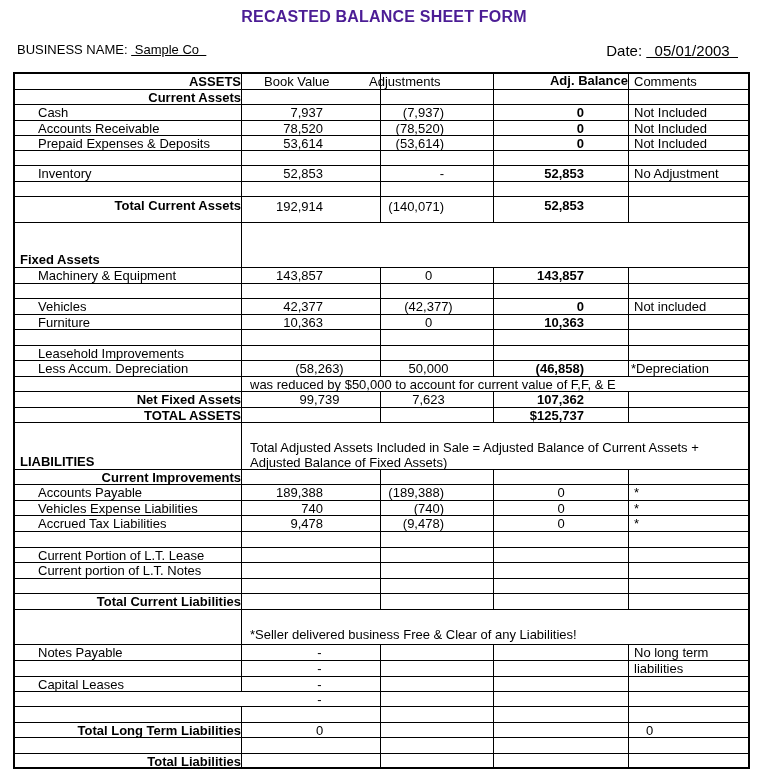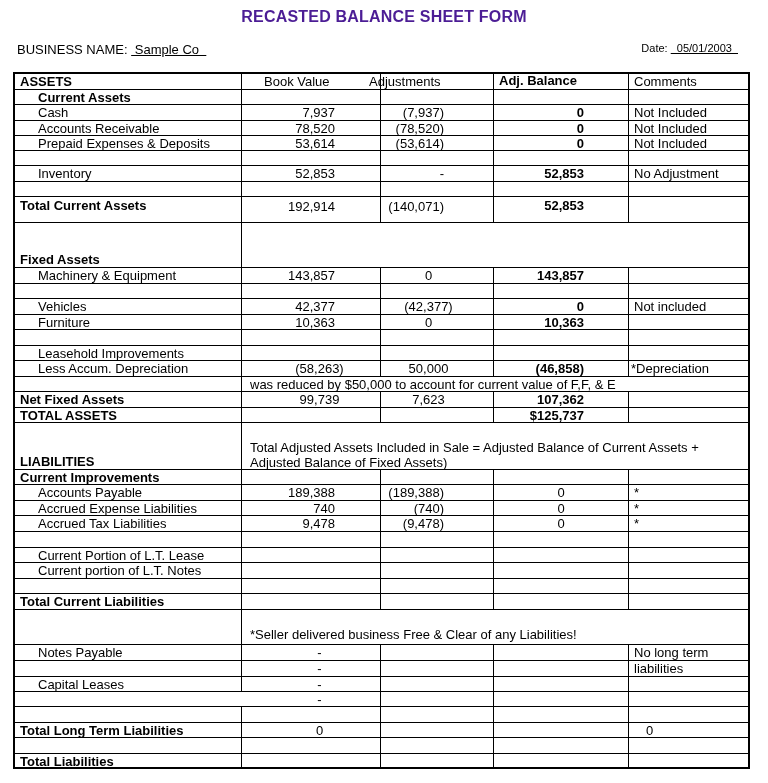--- a/index.html
+++ b/index.html
@@ -1,34 +1,34 @@
 <!DOCTYPE html>
 <html><head>
 <meta charset="utf-8">
 <style>
   * { box-sizing: border-box; margin: 0; padding: 0; }
   html, body { width: 768px; height: 783px; background: #ffffff; overflow: hidden; }
   body { position: relative; font-family: "Liberation Sans", sans-serif; color: #000; font-size: 13px; }
   .title { position: absolute; left: 0; top: 8px; width: 768px; text-align: center; font-weight: bold; font-size: 16px; color: #4c1d95; letter-spacing: 0.2px; }
   .biz { position: absolute; left: 17px; top: 42px; font-size: 13px; }
-  .date { position: absolute; right: 30px; top: 42px; font-size: 11px; }
+  .date { position: absolute; right: 30px; top: 42px; font-size: 15px; }
   .uval { text-decoration: underline; white-space: pre; }
   .sheet { position: absolute; left: 13px; top: 72px; width: 737px; height: 697px; border: 2px solid #000; }
   .row { position: absolute; left: 0; width: 733px; border-bottom: 1.5px solid #000; }
   .row.last { border-bottom: none; }
   .cell { position: absolute; top: 0; height: 100%; border-right: 1.5px solid #000; font-size: 13px; line-height: 15px; white-space: nowrap; overflow: visible; }
   .c1 { left: 0; width: 227px; padding-left: 5px; }
   .c2 { left: 227px; width: 122px; margin-left: 17px; }
   .c3 { left: 349px; width: 130px; }
   .c4 { left: 479px; width: 135px; }
   .c5 { left: 614px; width: 119px; border-right: none; padding-left: 5px; }
   .span25 { left: 228px; width: 506px; border-right: none; }
   .ind { padding-left: 23px; }
-  .b { font-weight: bold; }
-  .num-r2 { text-align: right; padding-right: 45px; }
+  .b { font-weight: bold; text-align: right; }
+  .num-r2 { text-align: right; padding-right: 57px; }
   .num-r3 { text-align: right; padding-right: 49px; }
   .num-r4 { text-align: right; padding-right: 44px; }
   .ctr { text-align: center; }
   .bottom { display: flex; align-items: flex-end; }
 </style>
 </head>
 <body>
 
 <div class="title">RECASTED BALANCE SHEET FORM</div>
 <div class="biz">
@@ -198,21 +198,21 @@
       <div class="cell c5"></div>
   </div>
   <div class="row" style="top:411px;height:16px">
     <div class="cell c1 ind">Accounts Payable</div>
     <div class="cell c2 num-r2">189,388</div>
     <div class="cell c3 num-r3">(189,388)</div>
     <div class="cell c4 ctr">0</div>
     <div class="cell c5">*</div>
   </div>
   <div class="row" style="top:427px;height:15px">
-    <div class="cell c1 ind">Accrued Expense Liabilities</div>
+    <div class="cell c1 ind">Vehicles Expense Liabilities</div>
     <div class="cell c2 num-r2">740</div>
     <div class="cell c3 num-r3">(740)</div>
     <div class="cell c4 ctr">0</div>
     <div class="cell c5">*</div>
   </div>
   <div class="row" style="top:442px;height:16px">
     <div class="cell c1 ind">Accrued Tax Liabilities</div>
     <div class="cell c2 num-r2">9,478</div>
     <div class="cell c3 num-r3">(9,478)</div>
     <div class="cell c4 ctr">0</div>

